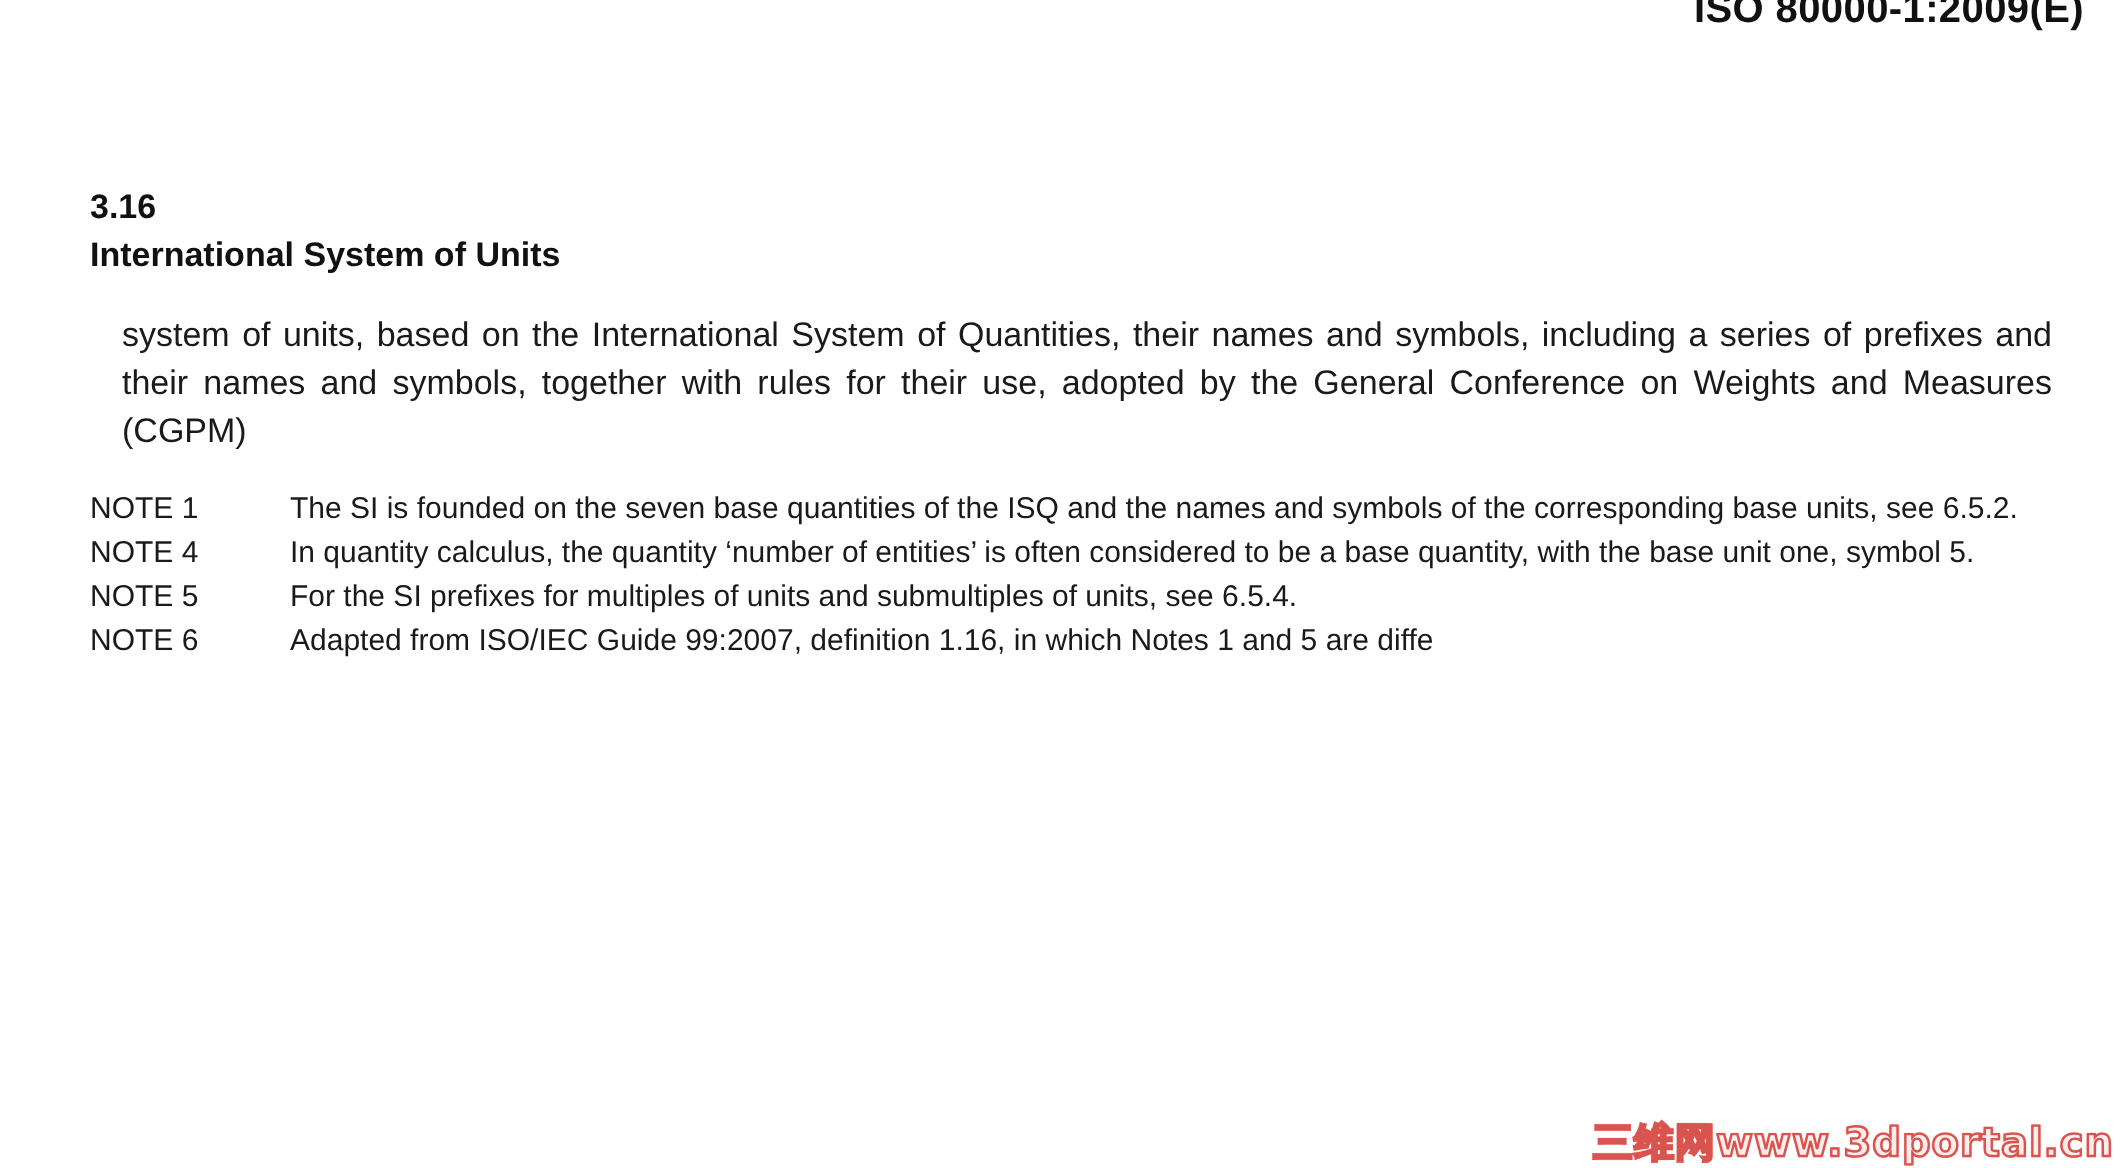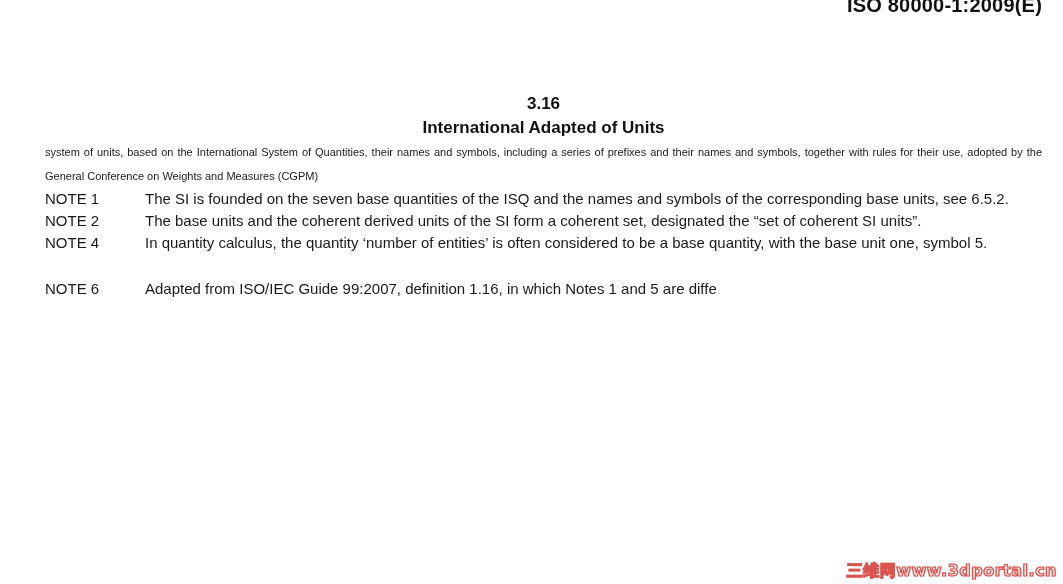--- a/index.html
+++ b/index.html
@@ -27,88 +27,86 @@
     line-height: 20px;
     letter-spacing: 0.2px;
     color: #111;
   }
   .term-heading {
     margin-top: 77px;
     font-weight: bold;
     font-size: 17px;
     line-height: 24px;
     color: #111;
-    text-align: center;
   }
   .term-heading div {
     margin: 0;
   }
   .definition {
-    font-size: 11px;
+    font-size: 17px;
     line-height: 24px;
     text-align: justify;
-    margin: 0;
+    margin: 16px;
   }
   .note {
     font-size: 15px;
     line-height: 22px;
     text-align: justify;
   }
   .note.last {
-    margin-top: 24px;
   }
   .note-label {
     display: inline-block;
     width: 100px;
   }
   .watermark {
     position: absolute;
     right: 6px;
     bottom: 2px;
     font-family: "DejaVu Sans", "Liberation Sans", sans-serif;
     font-weight: bold;
-    font-size: 16px;
+    font-size: 20px;
     line-height: 22px;
     color: #fdeeec;
     -webkit-text-stroke: 1.2px #d9534f;
     text-shadow:
       0 0 1px #d9534f,
       0 0 1px #d9534f;
     letter-spacing: 0.5px;
     white-space: nowrap;
   }
 </style>
 </head>
 <body>
 
 <div class="page">
   <div class="content">
 
     <div class="doc-header">ISO 80000-1:2009(E)</div>
 
     <div class="term-heading">
       <div>3.16</div>
-      <div>International Adapted of Units</div>
+      <div>International System of Units</div>
     </div>
 
     <p class="definition">system of units, based on the International System of Quantities, their names and symbols, including a series of prefixes and their names and symbols, together with rules for their use, adopted by the General Conference on Weights and Measures (CGPM)</p>
 
     <div class="note">
       <span class="note-label">NOTE 1</span><span>The SI is founded on the seven base quantities of the ISQ and the names and symbols of the corresponding base units, see 6.5.2.</span>
     </div>
 
-    <div class="note">
-      <span class="note-label">NOTE 2</span><span>The base units and the coherent derived units of the SI form a coherent set, designated the “set of coherent SI units”.</span>
-    </div>
 
 
     <div class="note">
       <span class="note-label">NOTE 4</span><span>In quantity calculus, the quantity ‘number of entities’ is often considered to be a base quantity, with the base unit one, symbol 5.</span>
     </div>
 
+    <div class="note">
+      <span class="note-label">NOTE 5</span><span>For the SI prefixes for multiples of units and submultiples of units, see 6.5.4.</span>
+    </div>
 
     <div class="note last">
       <span class="note-label">NOTE 6</span><span>Adapted from ISO/IEC Guide 99:2007, definition 1.16, in which Notes 1 and 5 are diffe</span>
     </div>
 
   </div>
 
   <div class="watermark">三维网www.3dportal.cn</div>
 </div>
 

